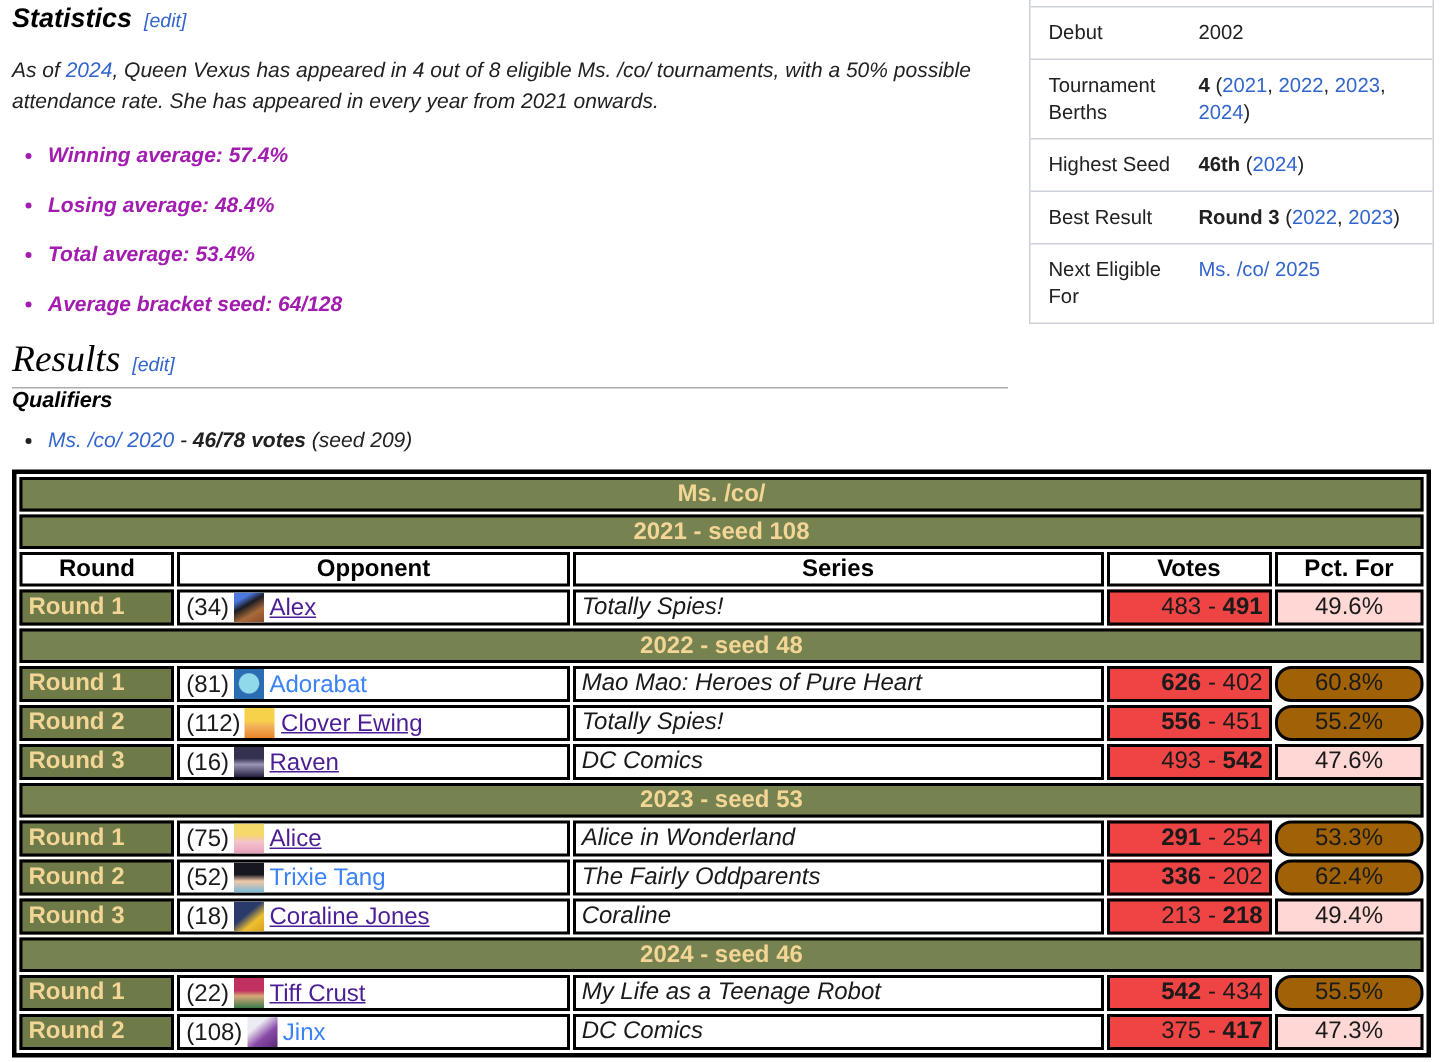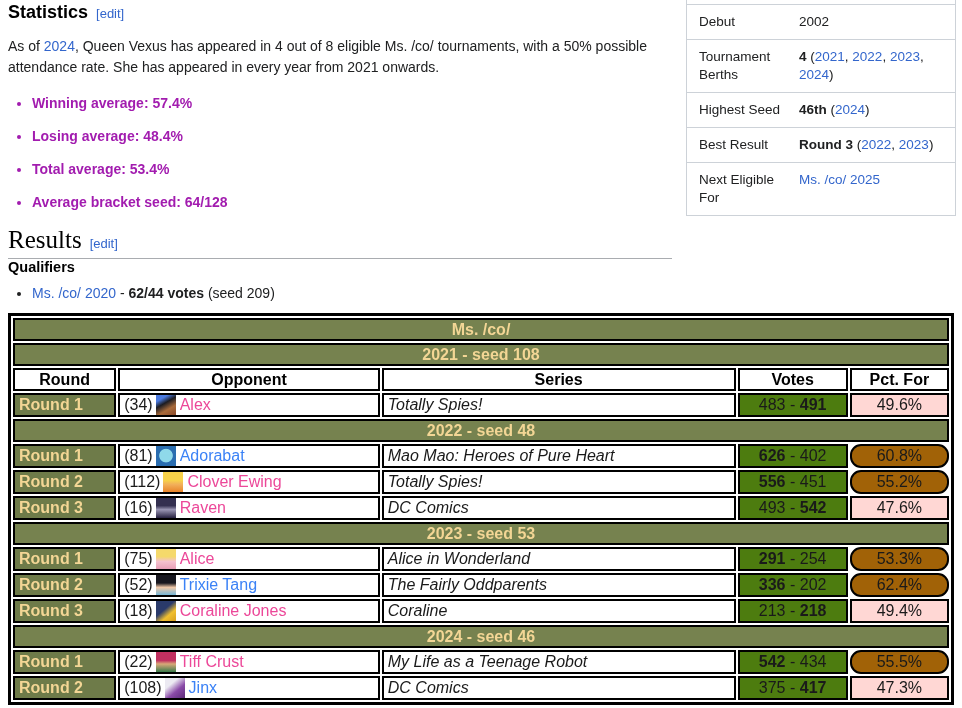--- a/index.html
+++ b/index.html
@@ -2,23 +2,23 @@
 <html><head>
 <meta charset="utf-8">
 <style>
   * { box-sizing: border-box; margin: 0; padding: 0; }
   html,body { width: 962px; height: 708px; background: #fff; overflow: hidden; }
   body { font-family: "Liberation Sans", sans-serif; font-size: 14px; color: #1a1a1a; position: relative; }
 
   a { text-decoration: none; cursor: pointer; }
   .blue-link { color: #3366cc; }
   [data-linkcolor="red"] { color: #3b82f6; }
-  [data-linkcolor="blue"] { color: #ec4899; }
-
-  .content { padding: 2px 0 0 8px; width: 678px; }
+  [data-linkcolor="blue"] { color: #4c1d95; text-decoration: underline; }
+
+  .content { padding: 2px 0 0 8px; width: 678px; font-style: italic; }
 
   h3.stat-head { font-size: 18px; font-weight: bold; color: #000; }
   .edit-link { font-size: 13px; font-weight: normal; color: #3366cc; margin-left: 8px; }
 
   p.intro { margin-top: 13px; width: 660px; line-height: 21px; color: #202122; }
 
   ul.stats { margin: 15px 0 0 0; padding-left: 24px; }
   ul.stats li { font-weight: bold; color: #a21caf; margin-bottom: 11.5px; line-height: 15px; margin-top: 18px; }
 
   h2.results-head { font-family: "Liberation Serif", serif; font-weight: normal; font-size: 25px;
@@ -44,21 +44,21 @@
     background: #fff; border: 3px solid #000; table-layout: fixed; }
   table.results th, table.results td { border: 2px solid #000; height: 23px; padding: 0 4px;
     font-size: 16px; overflow: hidden; white-space: nowrap; }
 
   th.t-title, th.t-year { background: #76824f; color: #f3d695; font-weight: bold; text-align: center; }
   th.t-col { background: #fff; color: #000; font-weight: bold; text-align: center; }
 
   td.c-round { background: #6e7b49; color: #f3d695; font-weight: bold; text-align: left; padding-left: 8px; }
   td.c-opp { background: #fff; text-align: left; }
   td.c-series { background: #fff; font-style: italic; text-align: left; }
-  td.c-votes { background: #4d7c0f; text-align: center; }
+  td.c-votes { background: #ef4444; text-align: right; }
   td.c-pct { text-align: center; }
   td.c-pct[data-result="win"]  { background: #a16207; border-radius: 11px; }
   td.c-pct[data-result="loss"] { background: #ffd7d4; }
 
   [data-winner="for"] .vfor { font-weight: bold; }
   [data-winner="against"] .vagainst { font-weight: bold; }
 
   .avatar { display: inline-block; width: 20px; height: 20px; vertical-align: -5px; margin: 0 4px 0 3px; }
   [data-char="alex"]     { background: linear-gradient(150deg,#4a7ae0 22%,#1c1c22 42%,#a86a3a 68%,#8a4a2a); }
   [data-char="adorabat"] { background: radial-gradient(circle at 50% 48%, #8fd9ea 44%, #2a6db0 50%); }
@@ -84,21 +84,21 @@
     <li>Losing average: 48.4%</li>
     <li>Total average: 53.4%</li>
     <li>Average bracket seed: 64/128</li>
   </ul>
 
   <h2 class="results-head"><span>Results</span><a class="edit-link">[edit]</a></h2>
 
   <div class="qualifiers-label">Qualifiers</div>
 
   <ul class="quals">
-    <li><a class="blue-link">Ms. /co/ 2020</a><span> - </span><b>62/44 votes</b><span> (seed 209)</span></li>
+    <li><a class="blue-link">Ms. /co/ 2020</a><span> - </span><b>46/78 votes</b><span> (seed 209)</span></li>
   </ul>
 </div>
 
 <div class="infobox">
   <div class="ib-row">
     <span class="ib-label">Debut</span>
     <span class="ib-value">2002</span>
   </div>
   <div class="ib-row">
     <span class="ib-label">Tournament Berths</span>

